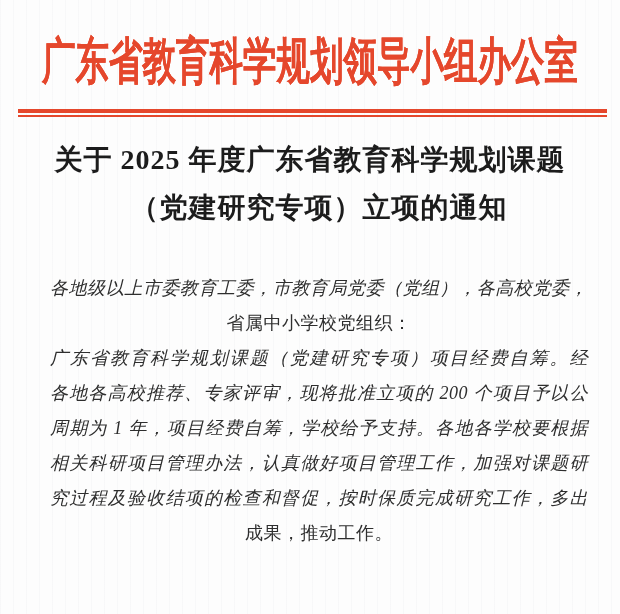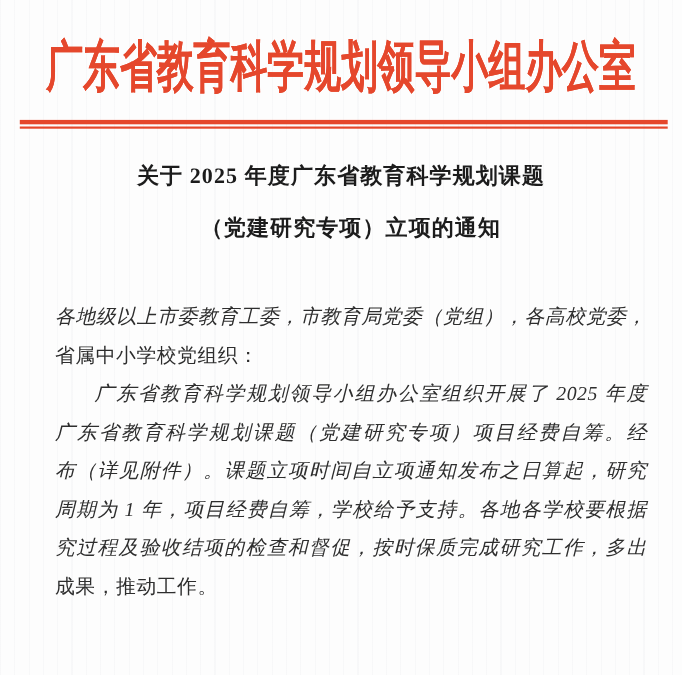--- a/index.html
+++ b/index.html
@@ -50,36 +50,37 @@
     border-top: 4px solid var(--red);
     border-bottom: 2px solid var(--red);
   }
 
   
   .doc-title {
     margin-top: 26px;
     text-align: center;
     font-weight: bold;
     color: #1c1c1c;
-    font-size: 20px;
+    font-size: 28px;
   }
   .doc-title-line1 { line-height: 34px; letter-spacing: 1px; }
   .doc-title-line2 { line-height: 34px; margin-top: 14px; letter-spacing: 1px; margin-left: 18px; }
 
   
   .body-text {
     margin-top: 46px;
     padding: 0 32px 0 50px;
     font-size: 18px;
     color: #2e2e2e;
   }
   .line {
     height: 35px;
     line-height: 35px;
     letter-spacing: 0.5px;
+    text-align: center;
   }
   .line.justify {
     text-align: justify;
     text-align-last: justify;
     font-style: italic;
   }
   .line.indent { text-indent: 36px; }
 </style>
 </head>
 <body style="--red: #e5472c;">
@@ -93,21 +94,21 @@
   <div class="red-rule"></div>
 
   <div class="doc-title">
     <div class="doc-title-line1">关于 2025 年度广东省教育科学规划课题</div>
     <div class="doc-title-line2">（党建研究专项）立项的通知</div>
   </div>
 
   <div class="body-text">
     <div class="line justify">各地级以上市委教育工委，市教育局党委（党组），各高校党委，</div>
     <div class="line">省属中小学校党组织：</div>
-    <div class="line justify indent">广东省教育科学规划领导小组办公室组织开展了 2025 年度</div>
     <div class="line justify">广东省教育科学规划课题（党建研究专项）项目经费自筹。经</div>
-    <div class="line justify">布（详见附件）。课题立项时间自立项通知发布之日算起，研究</div>
+    <div class="line justify">各地各高校推荐、专家评审，现将批准立项的 200 个项目予以公</div>
     <div class="line justify">周期为 1 年，项目经费自筹，学校给予支持。各地各学校要根据</div>
+    <div class="line justify">相关科研项目管理办法，认真做好项目管理工作，加强对课题研</div>
     <div class="line justify">究过程及验收结项的检查和督促，按时保质完成研究工作，多出</div>
     <div class="line">成果，推动工作。</div>
   </div>
 
 </div>
 
 </body></html>

